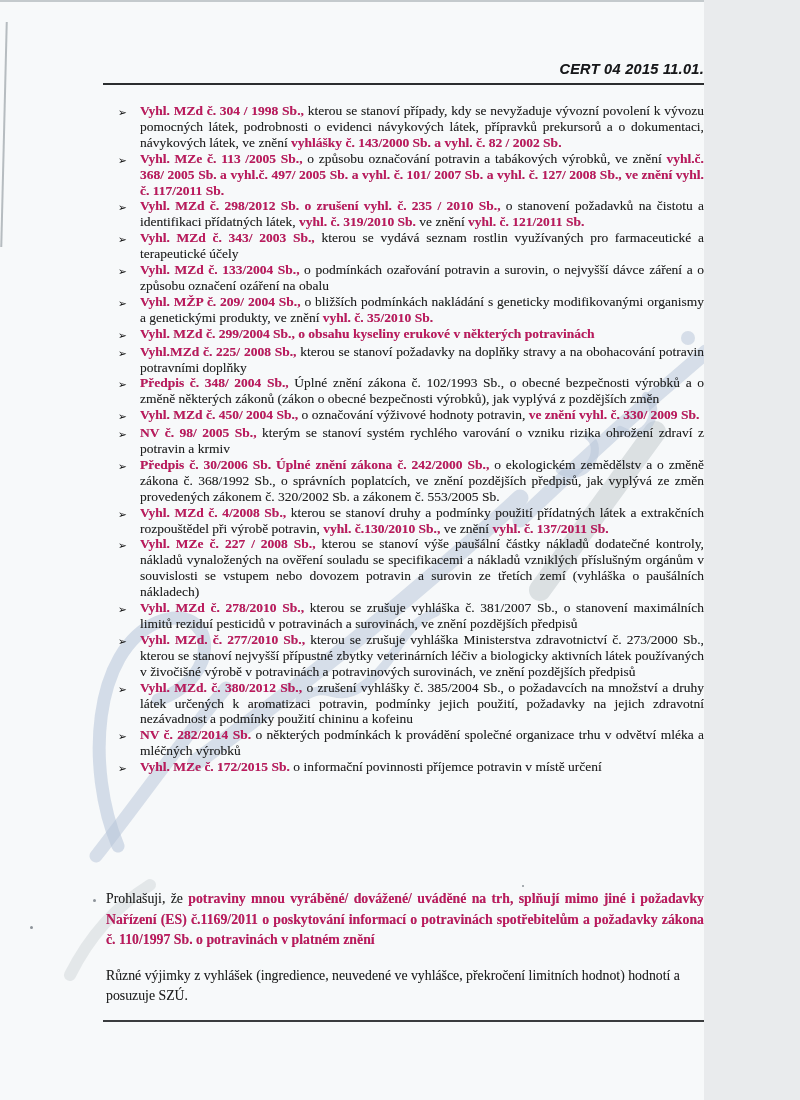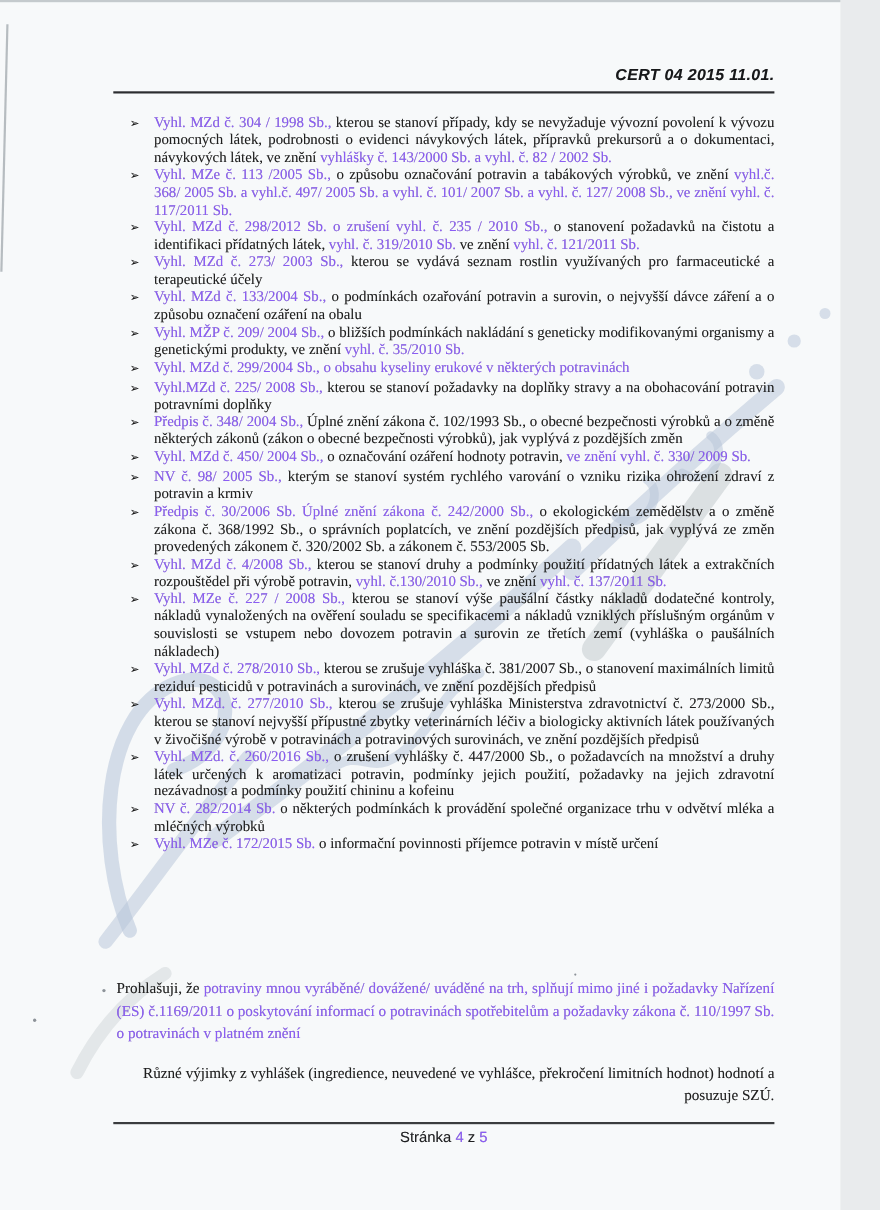--- a/index.html
+++ b/index.html
@@ -1,39 +1,39 @@
 <!DOCTYPE html>
 <html><head>
 <meta charset="utf-8">
 <style>
   html,body{margin:0;padding:0;}
   body{background:#e9ebed;}
   .page{
-    position:relative;width:764px;height:1100px;background:#f7f9fa;overflow:hidden;
+    position:relative;width:704px;height:1100px;background:#f7f9fa;overflow:hidden;
     font-family:"Liberation Serif","DejaVu Serif",serif;color:#1f1f1f;
     text-shadow:0 0 .4px rgba(25,25,25,.35);
   }
   .top-edge{position:absolute;top:0;left:0;width:800px;height:2px;background:#c4cacd;}
   .corner-mark{position:absolute;top:0;left:786px;width:14px;height:6px;background:#2f3337;transform:rotate(-3deg);}
   .left-artifact{position:absolute;top:22px;left:3px;width:2px;height:225px;background:#b6bcc0;transform:rotate(1.4deg);}
   .speck{position:absolute;border-radius:50%;background:#8d9399;}
   .watermark{position:absolute;top:0;left:0;pointer-events:none;}
   .header-code{
     position:absolute;top:61px;left:103px;width:601px;text-align:right;
     font-family:"Liberation Sans","DejaVu Sans",sans-serif;font-style:italic;font-weight:700;
     font-size:14.5px;letter-spacing:.3px;color:#17181a;
   }
   .header-rule{position:absolute;top:83px;left:103px;width:601px;height:2px;background:#2b2d2f;}
   .reg-list{position:absolute;top:103px;left:118px;width:586px;font-size:13.5px;line-height:15.9px;}
   .item{display:flex;}
   .bullet{flex:0 0 22px;font-size:10.5px;padding-top:2px;color:#141414;font-family:"DejaVu Sans",sans-serif;}
   .itext{flex:1;text-align:justify;}
-  .b{font-weight:400;color:#8b5cf6;}
+  .b{font-weight:700;color:#be185d;}
   .decl{position:absolute;top:889px;left:106px;width:598px;font-size:13.8px;line-height:20.5px;text-align:justify;}
-  .note{position:absolute;top:966px;left:106px;width:598px;font-size:13.8px;line-height:20px;text-align:right;}
+  .note{position:absolute;top:966px;left:106px;width:598px;font-size:13.8px;line-height:20px;}
   .footer-rule{position:absolute;top:1020px;left:103px;width:601px;height:2px;background:#3a3c3e;}
   .footer{
     position:absolute;top:1026px;left:103px;width:601px;text-align:center;
     font-family:"Liberation Sans","DejaVu Sans",sans-serif;font-size:13.5px;color:#1e1f21;
   }
 </style>
 </head>
 <body>
 
 <div class="page">
@@ -73,21 +73,21 @@
       <div class="item">
         <span class="bullet">➢</span>
         <span class="itext"><span class="b">Vyhl. MZe č. 113 /2005 Sb., </span><span>o způsobu označování potravin a tabákových výrobků, ve znění </span><span class="b">vyhl.č. 368/ 2005 Sb. a vyhl.č. 497/ 2005 Sb. a vyhl. č. 101/ 2007 Sb. a vyhl. č. 127/ 2008 Sb., ve znění vyhl. č. 117/2011 Sb.</span></span>
       </div>
       <div class="item">
         <span class="bullet">➢</span>
         <span class="itext"><span class="b">Vyhl. MZd č. 298/2012 Sb. o zrušení vyhl. č. 235 / 2010 Sb., </span><span>o stanovení požadavků na čistotu a identifikaci přídatných látek, </span><span class="b">vyhl. č.  319/2010 Sb. </span><span>ve znění </span><span class="b">vyhl. č. 121/2011 Sb.</span></span>
       </div>
       <div class="item">
         <span class="bullet">➢</span>
-        <span class="itext"><span class="b">Vyhl. MZd č. 273/ 2003 Sb., </span><span>kterou se vydává seznam rostlin využívaných pro farmaceutické a terapeutické účely</span></span>
+        <span class="itext"><span class="b">Vyhl. MZd č. 343/ 2003 Sb., </span><span>kterou se vydává seznam rostlin využívaných pro farmaceutické a terapeutické účely</span></span>
       </div>
       <div class="item">
         <span class="bullet">➢</span>
         <span class="itext"><span class="b">Vyhl. MZd č. 133/2004 Sb., </span><span>o podmínkách ozařování potravin a surovin, o nejvyšší dávce záření a o způsobu označení ozáření na obalu</span></span>
       </div>
       <div class="item">
         <span class="bullet">➢</span>
         <span class="itext"><span class="b">Vyhl. MŽP č. 209/ 2004 Sb., </span><span>o bližších podmínkách nakládání s geneticky modifikovanými organismy a genetickými produkty, ve znění </span><span class="b">vyhl. č. 35/2010 Sb.</span></span>
       </div>
       <div class="item">
@@ -97,21 +97,21 @@
       <div class="item">
         <span class="bullet">➢</span>
         <span class="itext"><span class="b">Vyhl.MZd č. 225/ 2008 Sb., </span><span>kterou se stanoví požadavky na doplňky stravy a na obohacování potravin potravními doplňky</span></span>
       </div>
       <div class="item">
         <span class="bullet">➢</span>
         <span class="itext"><span class="b">Předpis č. 348/ 2004 Sb., </span><span>Úplné znění zákona č. 102/1993 Sb., o obecné bezpečnosti výrobků a o změně některých zákonů (zákon o obecné bezpečnosti výrobků), jak vyplývá z pozdějších změn</span></span>
       </div>
       <div class="item">
         <span class="bullet">➢</span>
-        <span class="itext"><span class="b">Vyhl. MZd č. 450/ 2004 Sb., </span><span>o označování ozáření hodnoty potravin, </span><span class="b">ve znění vyhl. č. 330/ 2009 Sb.</span></span>
+        <span class="itext"><span class="b">Vyhl. MZd č. 450/ 2004 Sb., </span><span>o označování výživové hodnoty potravin, </span><span class="b">ve znění vyhl. č. 330/ 2009 Sb.</span></span>
       </div>
       <div class="item">
         <span class="bullet">➢</span>
         <span class="itext"><span class="b">NV č. 98/ 2005 Sb., </span><span>kterým se stanoví systém rychlého varování o vzniku rizika ohrožení zdraví z potravin a krmiv</span></span>
       </div>
       <div class="item">
         <span class="bullet">➢</span>
         <span class="itext"><span class="b">Předpis č. 30/2006 Sb. Úplné znění zákona č. 242/2000 Sb., </span><span>o ekologickém zemědělstv a o změně zákona č. 368/1992 Sb., o správních poplatcích, ve znění pozdějších předpisů, jak vyplývá ze změn provedených zákonem č. 320/2002 Sb. a zákonem č. 553/2005 Sb.</span></span>
       </div>
       <div class="item">
@@ -125,32 +125,31 @@
       <div class="item">
         <span class="bullet">➢</span>
         <span class="itext"><span class="b">Vyhl. MZd č. 278/2010 Sb., </span><span>kterou se zrušuje vyhláška č. 381/2007 Sb., o stanovení maximálních limitů reziduí pesticidů v potravinách a surovinách, ve znění pozdějších předpisů</span></span>
       </div>
       <div class="item">
         <span class="bullet">➢</span>
         <span class="itext"><span class="b">Vyhl. MZd. č. 277/2010 Sb., </span><span>kterou se zrušuje vyhláška Ministerstva zdravotnictví č. 273/2000 Sb., kterou se stanoví nejvyšší přípustné zbytky veterinárních léčiv a biologicky aktivních látek používaných v živočišné výrobě v potravinách a potravinových surovinách, ve znění pozdějších předpisů</span></span>
       </div>
       <div class="item">
         <span class="bullet">➢</span>
-        <span class="itext"><span class="b">Vyhl. MZd. č. 260/2016 Sb., </span><span>o zrušení vyhlášky č. 447/2000 Sb., o požadavcích na množství a druhy látek určených k aromatizaci potravin, podmínky jejich použití, požadavky na jejich zdravotní nezávadnost a podmínky použití chininu a kofeinu</span></span>
+        <span class="itext"><span class="b">Vyhl. MZd. č. 380/2012 Sb., </span><span>o zrušení vyhlášky č. 385/2004 Sb., o požadavcích na množství a druhy látek určených k aromatizaci potravin, podmínky jejich použití, požadavky na jejich zdravotní nezávadnost a podmínky použití chininu a kofeinu</span></span>
       </div>
       <div class="item">
         <span class="bullet">➢</span>
         <span class="itext"><span class="b">NV č. 282/2014 Sb. </span><span>o některých podmínkách k provádění společné organizace trhu v odvětví mléka a mléčných výrobků</span></span>
       </div>
       <div class="item">
         <span class="bullet">➢</span>
         <span class="itext"><span class="b">Vyhl. MZe č. 172/2015 Sb. </span><span>o informační povinnosti příjemce potravin v místě určení</span></span>
       </div>
     </div>
 
   <div class="decl" id="decl"><span>Prohlašuji, že </span><span class="b">potraviny mnou vyráběné/ dovážené/ uváděné na trh, splňují mimo jiné i požadavky Nařízení (ES) č.1169/2011 o poskytování informací o potravinách spotřebitelům a požadavky zákona č. 110/1997 Sb. o potravinách v platném znění</span></div>
 
   <div class="note" id="note"><span>Různé výjimky z vyhlášek (ingredience, neuvedené ve vyhlášce, překročení limitních hodnot) hodnotí a posuzuje SZÚ.</span></div>
 
   <div class="footer-rule"></div>
-  <div class="footer" id="footer-text"><span>Stránka </span><span class="b">4</span><span> z </span><span class="b">5</span></div>
 
 </div>
 
 </body></html>

